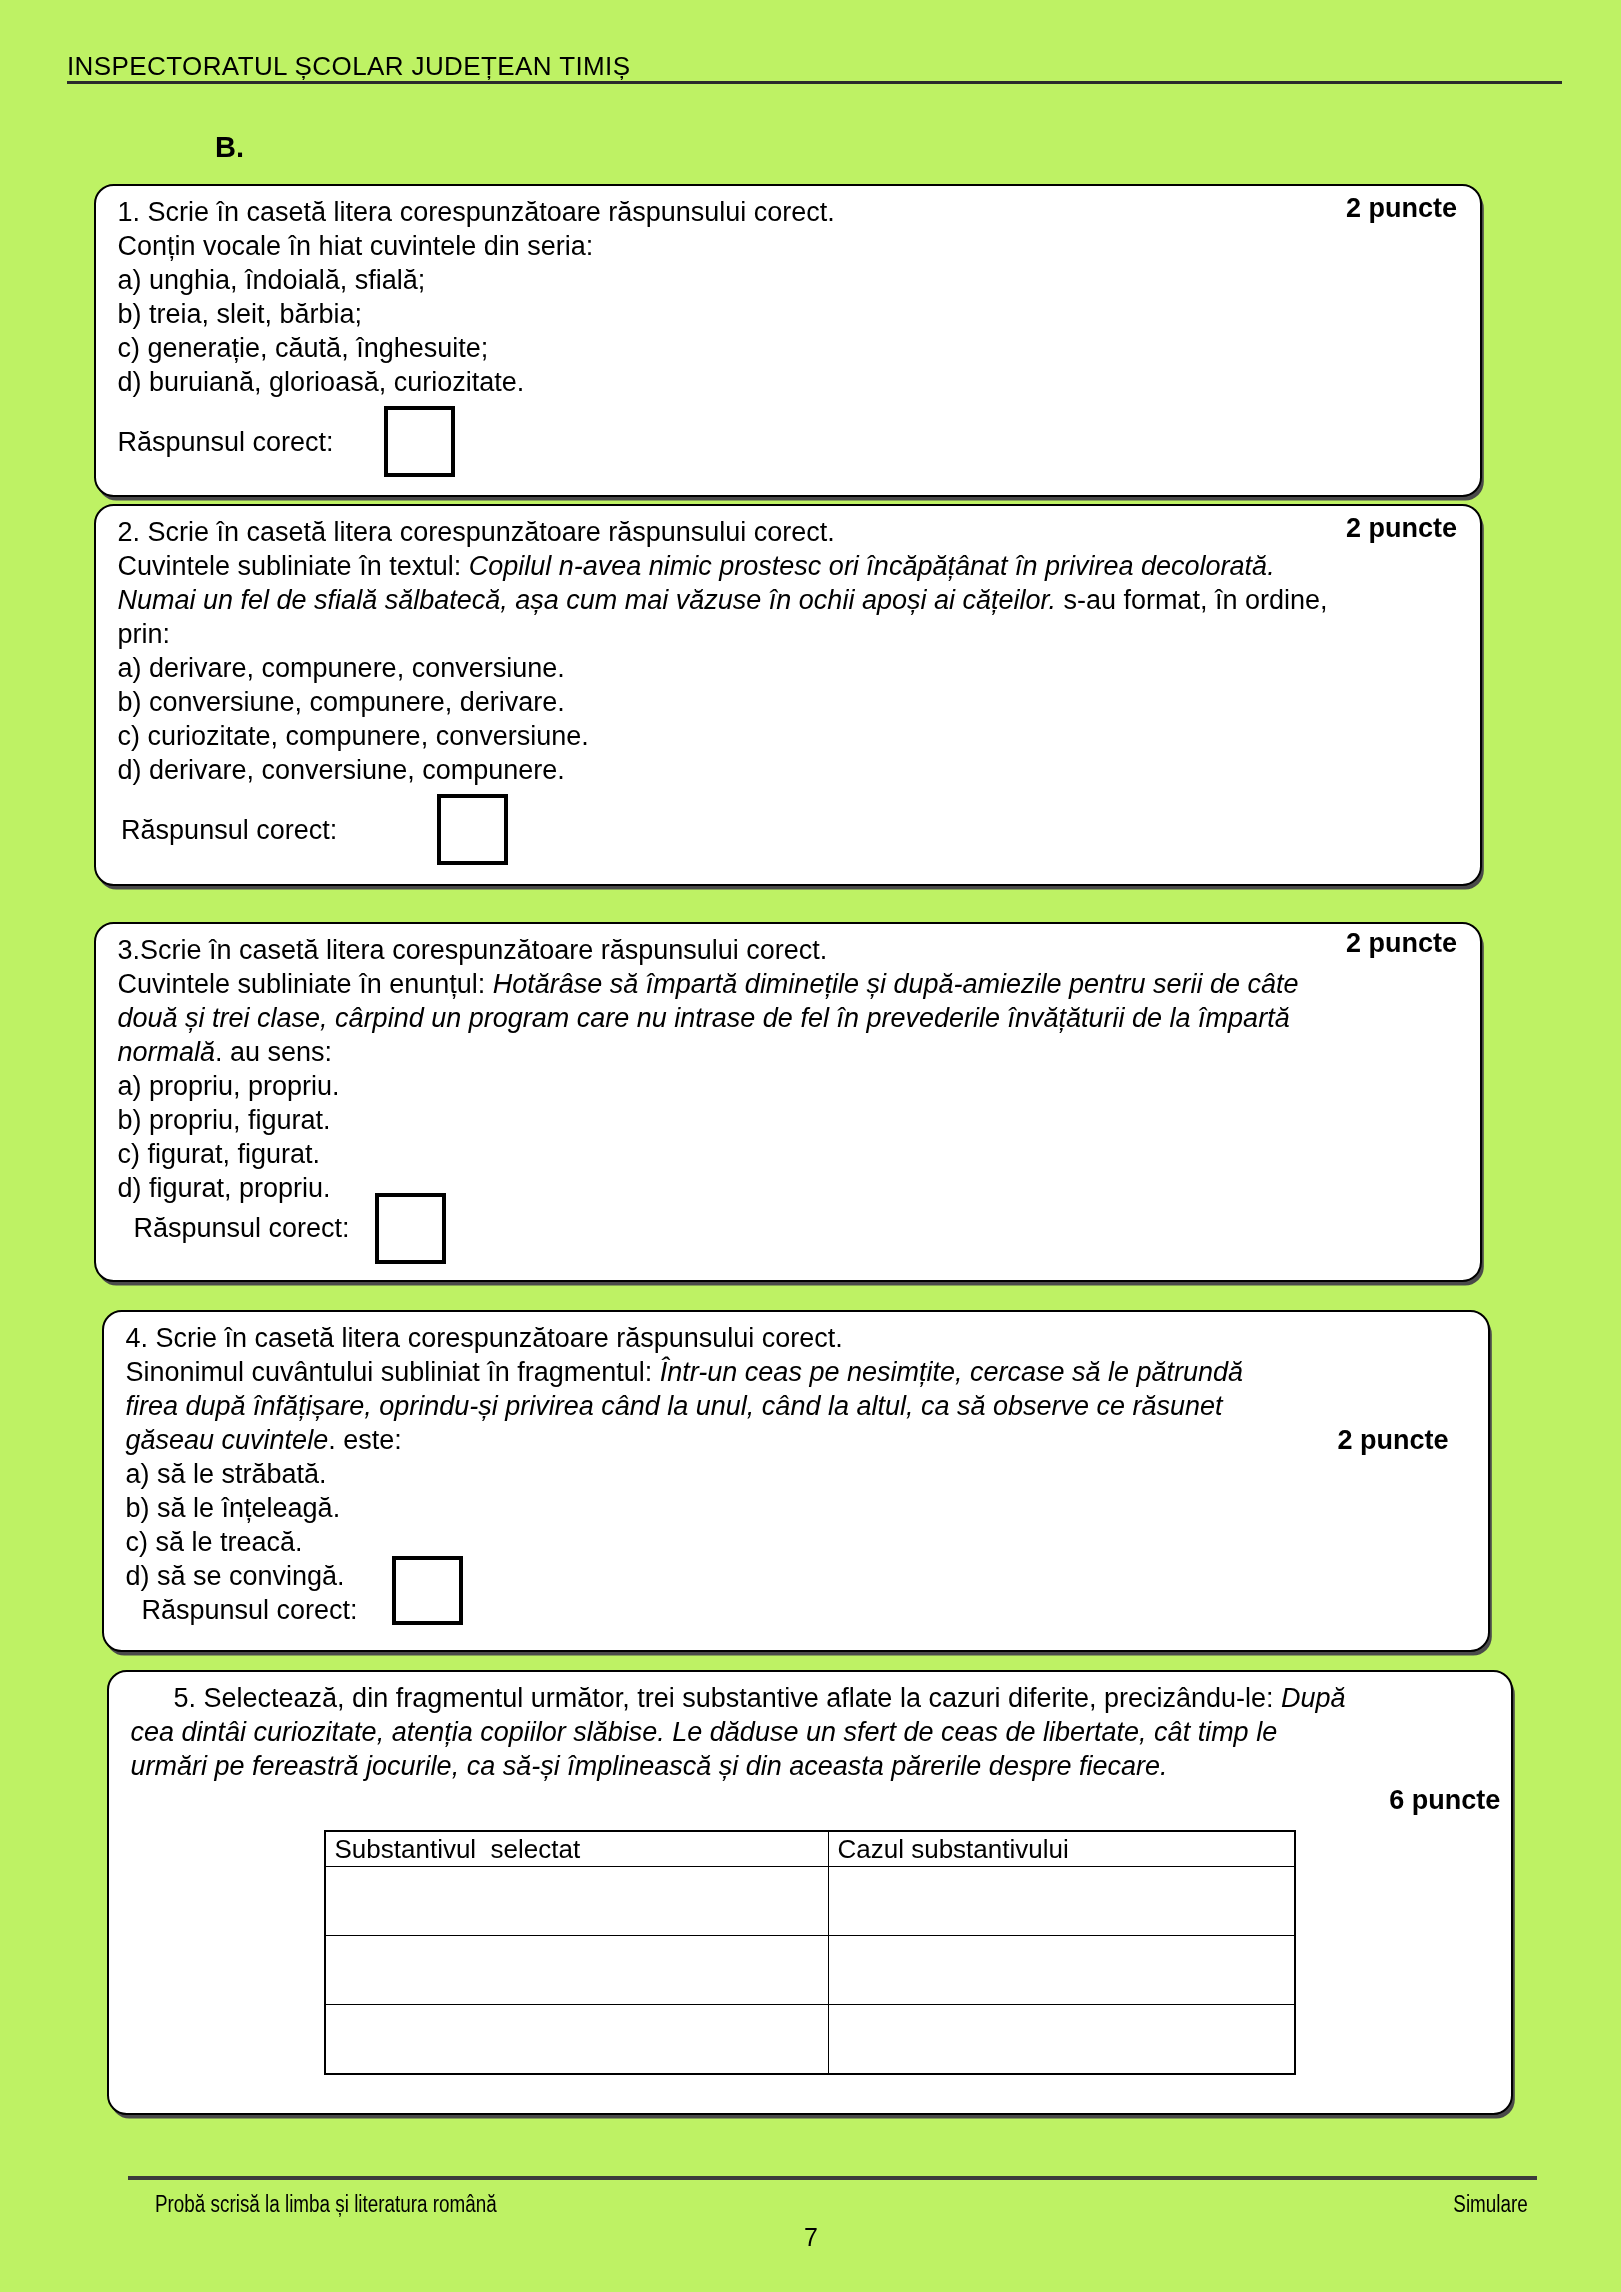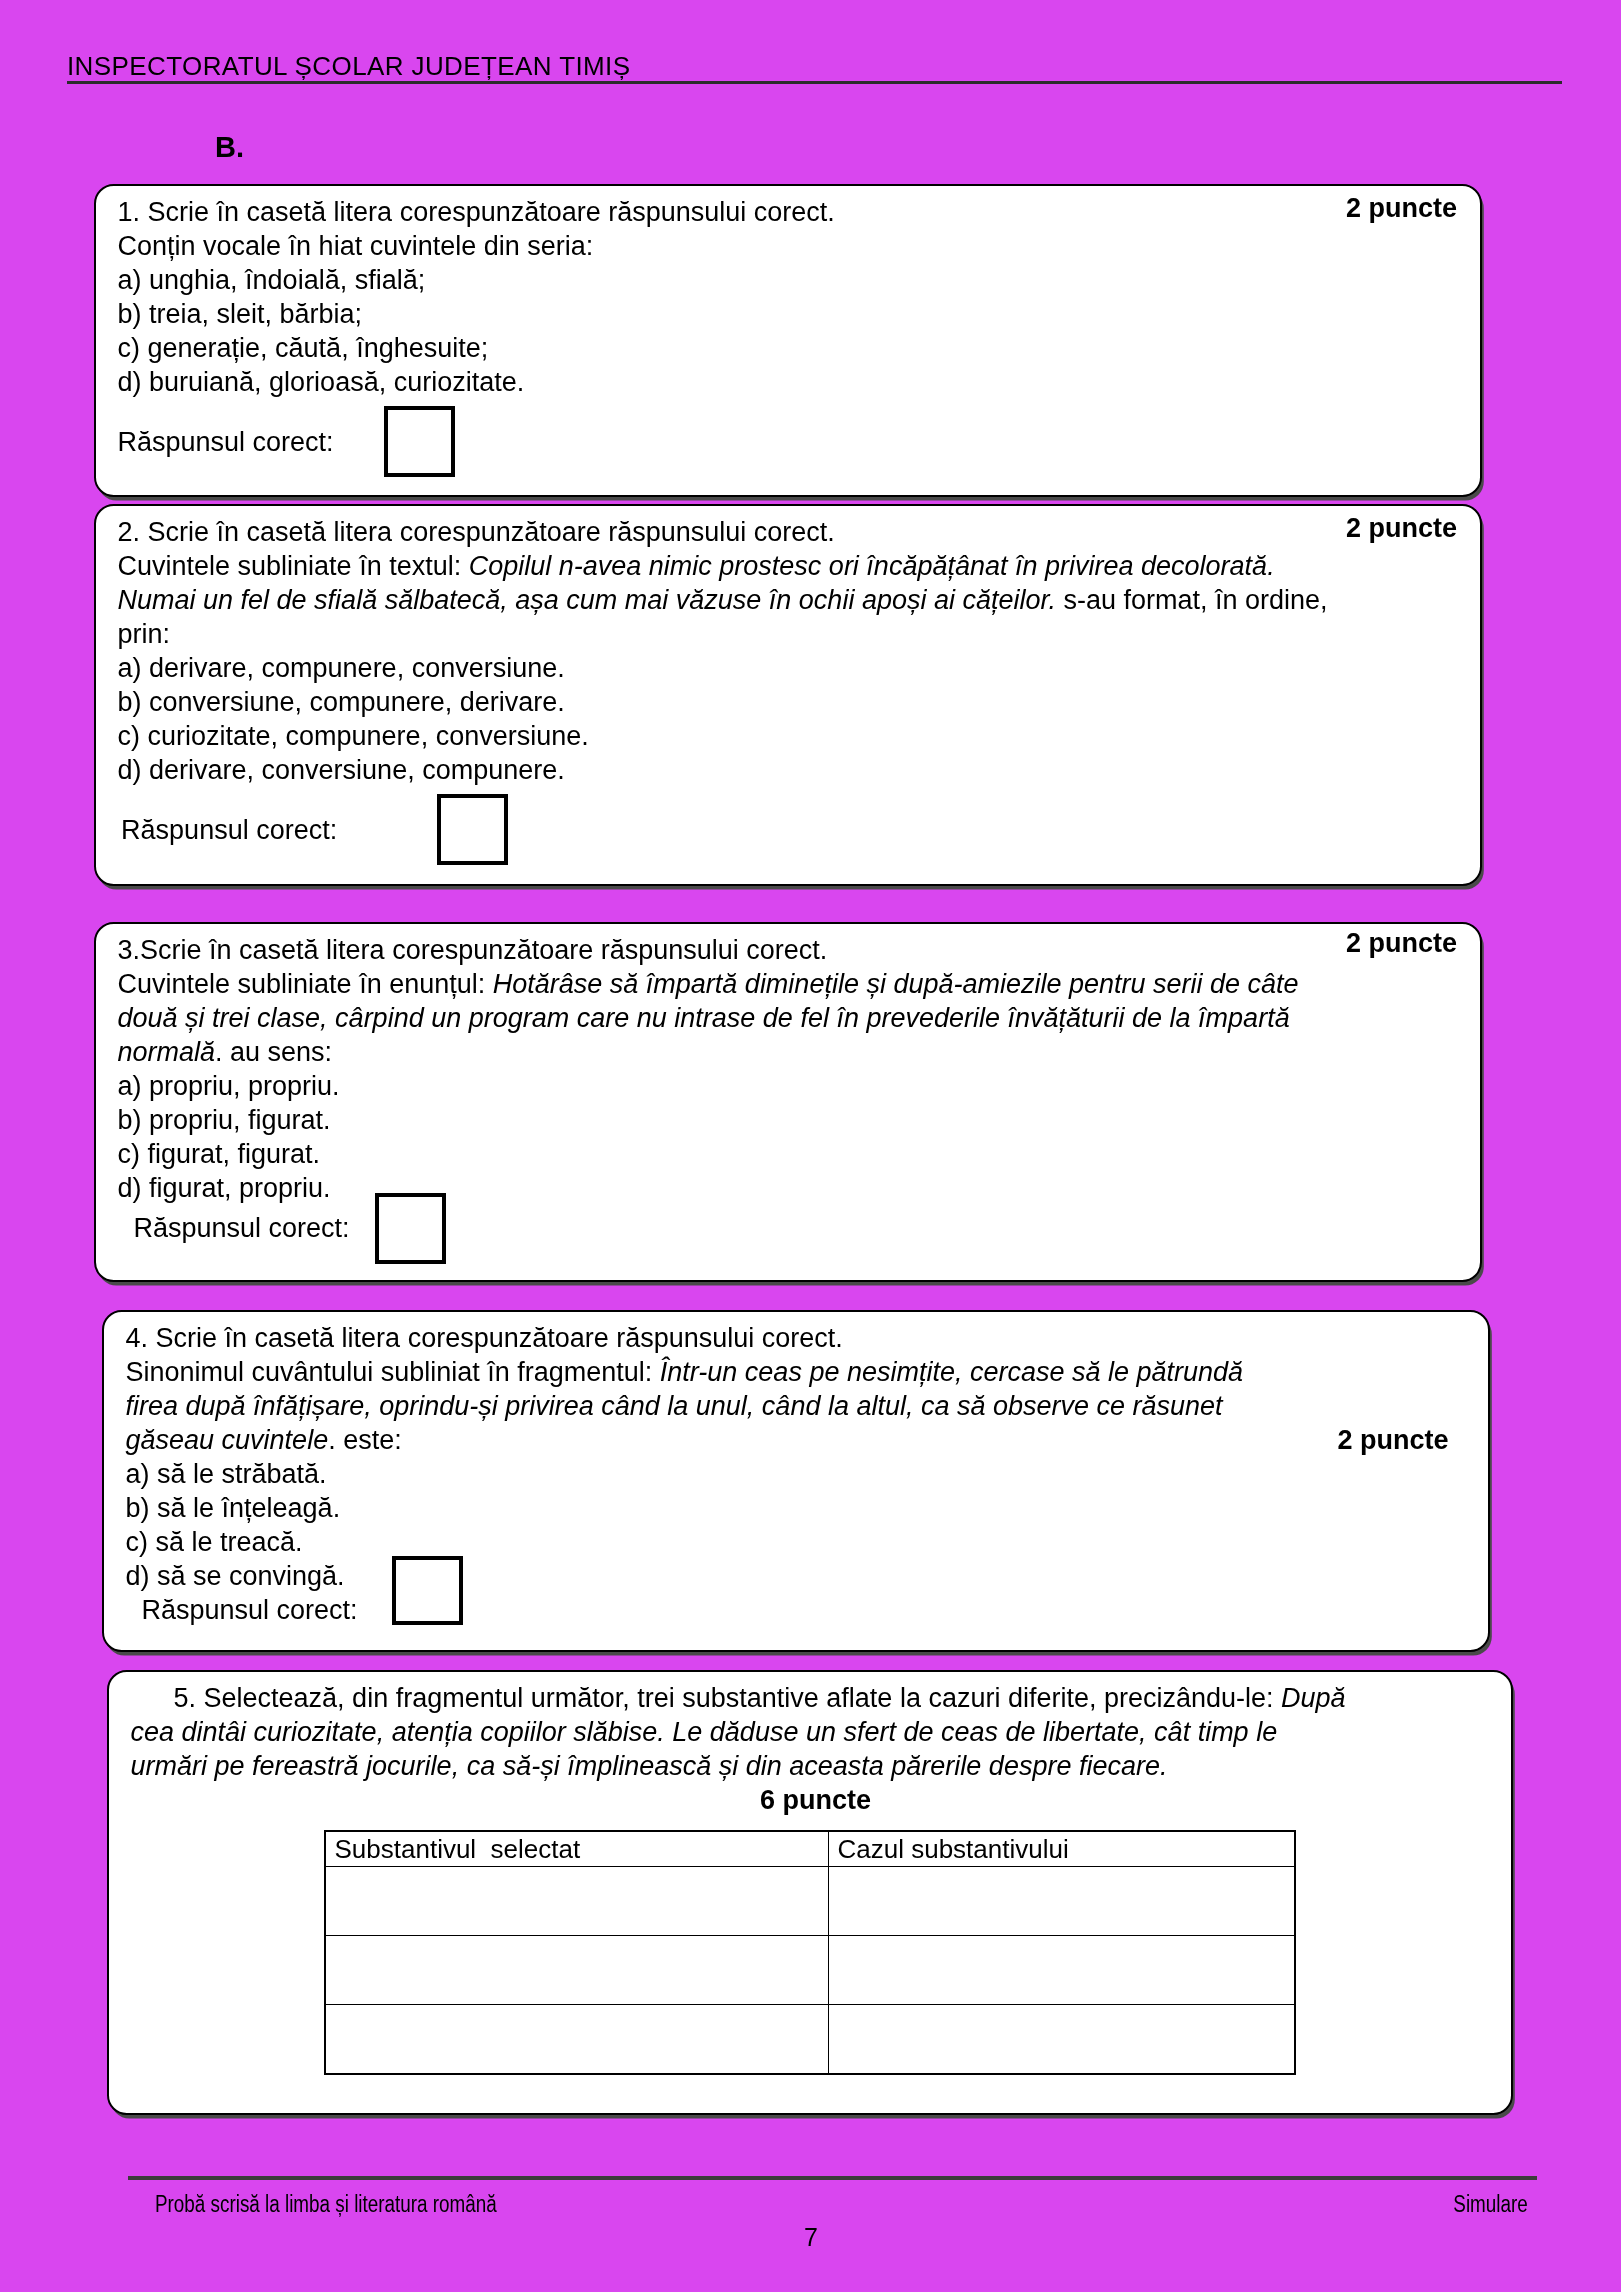--- a/index.html
+++ b/index.html
@@ -1,19 +1,19 @@
 <!DOCTYPE html>
 <html lang="ro" style="font-size:14.3px"><head>
 <meta charset="utf-8">
 <style>
   html,body{margin:0;padding:0;background:#ffffff;}
   .page{
     position:relative;
     width:1622px;height:2293px;
-    background:#d946ef;
+    background:#bef264;
     font-family:"Liberation Sans","DejaVu Sans",sans-serif;
     color:#000;
     overflow:hidden;
   }
   
   .header-title{
     position:absolute;left:67px;top:51px;
     font-size:26px;letter-spacing:0.4px;
   }
   .header-rule{
@@ -46,21 +46,21 @@
     position:absolute;top:5.4px;right:23px;
     font-weight:bold;font-size:27px;
   }
   .q3 .pts{top:1.8px;}
   .rel{position:relative;}
   .pts-inline{
     position:absolute;right:18px;top:0;
     font-weight:bold;
   }
   .pts-line{
-    text-align:center;font-weight:bold;min-height:34px;
+    text-align:right;font-weight:bold;min-height:34px;
   }
   .answer-row{
     display:flex;align-items:center;height:75px;margin-top:5.4px;
   }
   .q3 .answer-row{margin-top:-14.3px;}
   .answer-label{white-space:nowrap;}
   .ansbox{
     display:inline-block;width:63px;height:63px;
     border:4.5px solid #000;background:#fff;flex:0 0 auto;
   }

